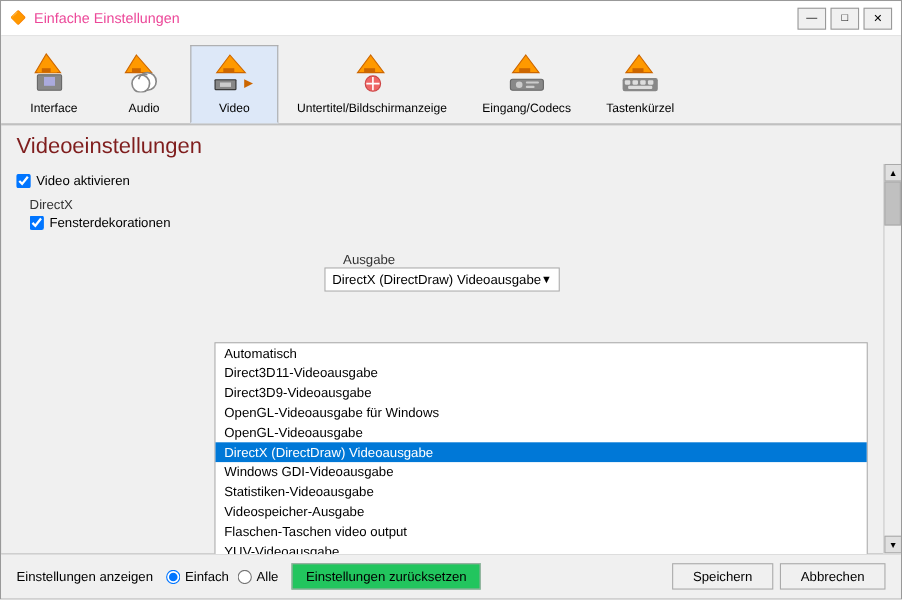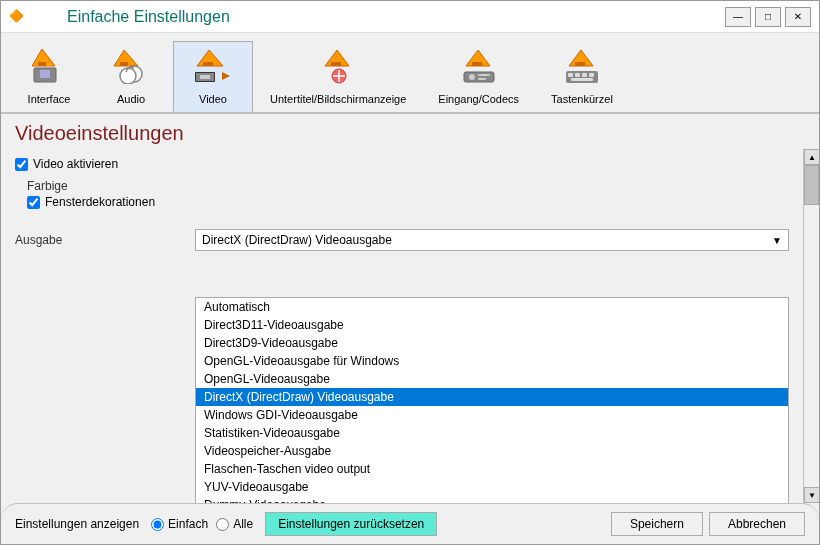--- a/index.html
+++ b/index.html
@@ -31,23 +31,22 @@
     }
 
     .title-bar-icon {
       width: 16px;
       height: 16px;
       margin-right: 6px;
     }
 
     .title-bar-text {
       flex: 1;
-      font-size: 16px;
-      color: #0f766e;
-      margin-left: 36px;
+      font-size: 13px;
+      color: #ec4899;
     }
 
     .title-bar-controls {
       display: flex;
       gap: 4px;
     }
 
     .title-bar-btn {
       width: 26px;
       height: 20px;
@@ -186,21 +185,20 @@
       background: #0078d7;
       color: white;
     }
 
     .bottom-bar {
       background: #f0f0f0;
       border-top: 1px solid #c0c0c0;
       padding: 8px 14px;
       display: flex;
       align-items: center;
-      border-radius: 17px;
     }
 
     .bottom-left {
       flex: 1;
       display: flex;
       align-items: center;
       gap: 12px;
     }
 
     .radio-group {
@@ -212,21 +210,21 @@
     .radio-label {
       display: flex;
       align-items: center;
       gap: 4px;
       cursor: pointer;
     }
 
     .reset-btn {
       padding: 4px 12px;
       border: 1px solid #aaa;
-      background: #5eead4;
+      background: #22c55e;
       cursor: pointer;
       font-size: 12px;
     }
 
     .bottom-right {
       display: flex;
       gap: 6px;
       align-items: center;
     }
 
@@ -389,29 +387,29 @@
     <div class="scrollable-content">
       <div class="inner-scroll">
 
         <div class="section-row">
           <label class="checkbox-label">
             <input type="checkbox" checked="" style="">
             <span>Video aktivieren</span>
           </label>
         </div>
 
-        <div class="group-label indent">Farbige</div>
+        <div class="group-label indent">DirectX</div>
         <div class="section-row indent">
           <label class="checkbox-label">
             <input type="checkbox" checked="" style="">
             <span>Fensterdekorationen</span>
           </label>
         </div>
 
-        <div class="row-with-label" style="position:relative; margin-top: 20px;">
+        <div class="row-with-label" style="position:relative; margin-top: 20px; flex-direction: column;">
           <span class="field-label">Ausgabe</span>
           <div class="dropdown-wrapper">
             <div class="dropdown-header" style="border:1px solid #aaa; background:white;">
               <span style="font-size:12px;">DirectX (DirectDraw) Videoausgabe</span>
               <span style="font-size:10px;">▼</span>
             </div>
           </div>
         </div>
 
         <div style="position:relative; margin-bottom: 8px;">

